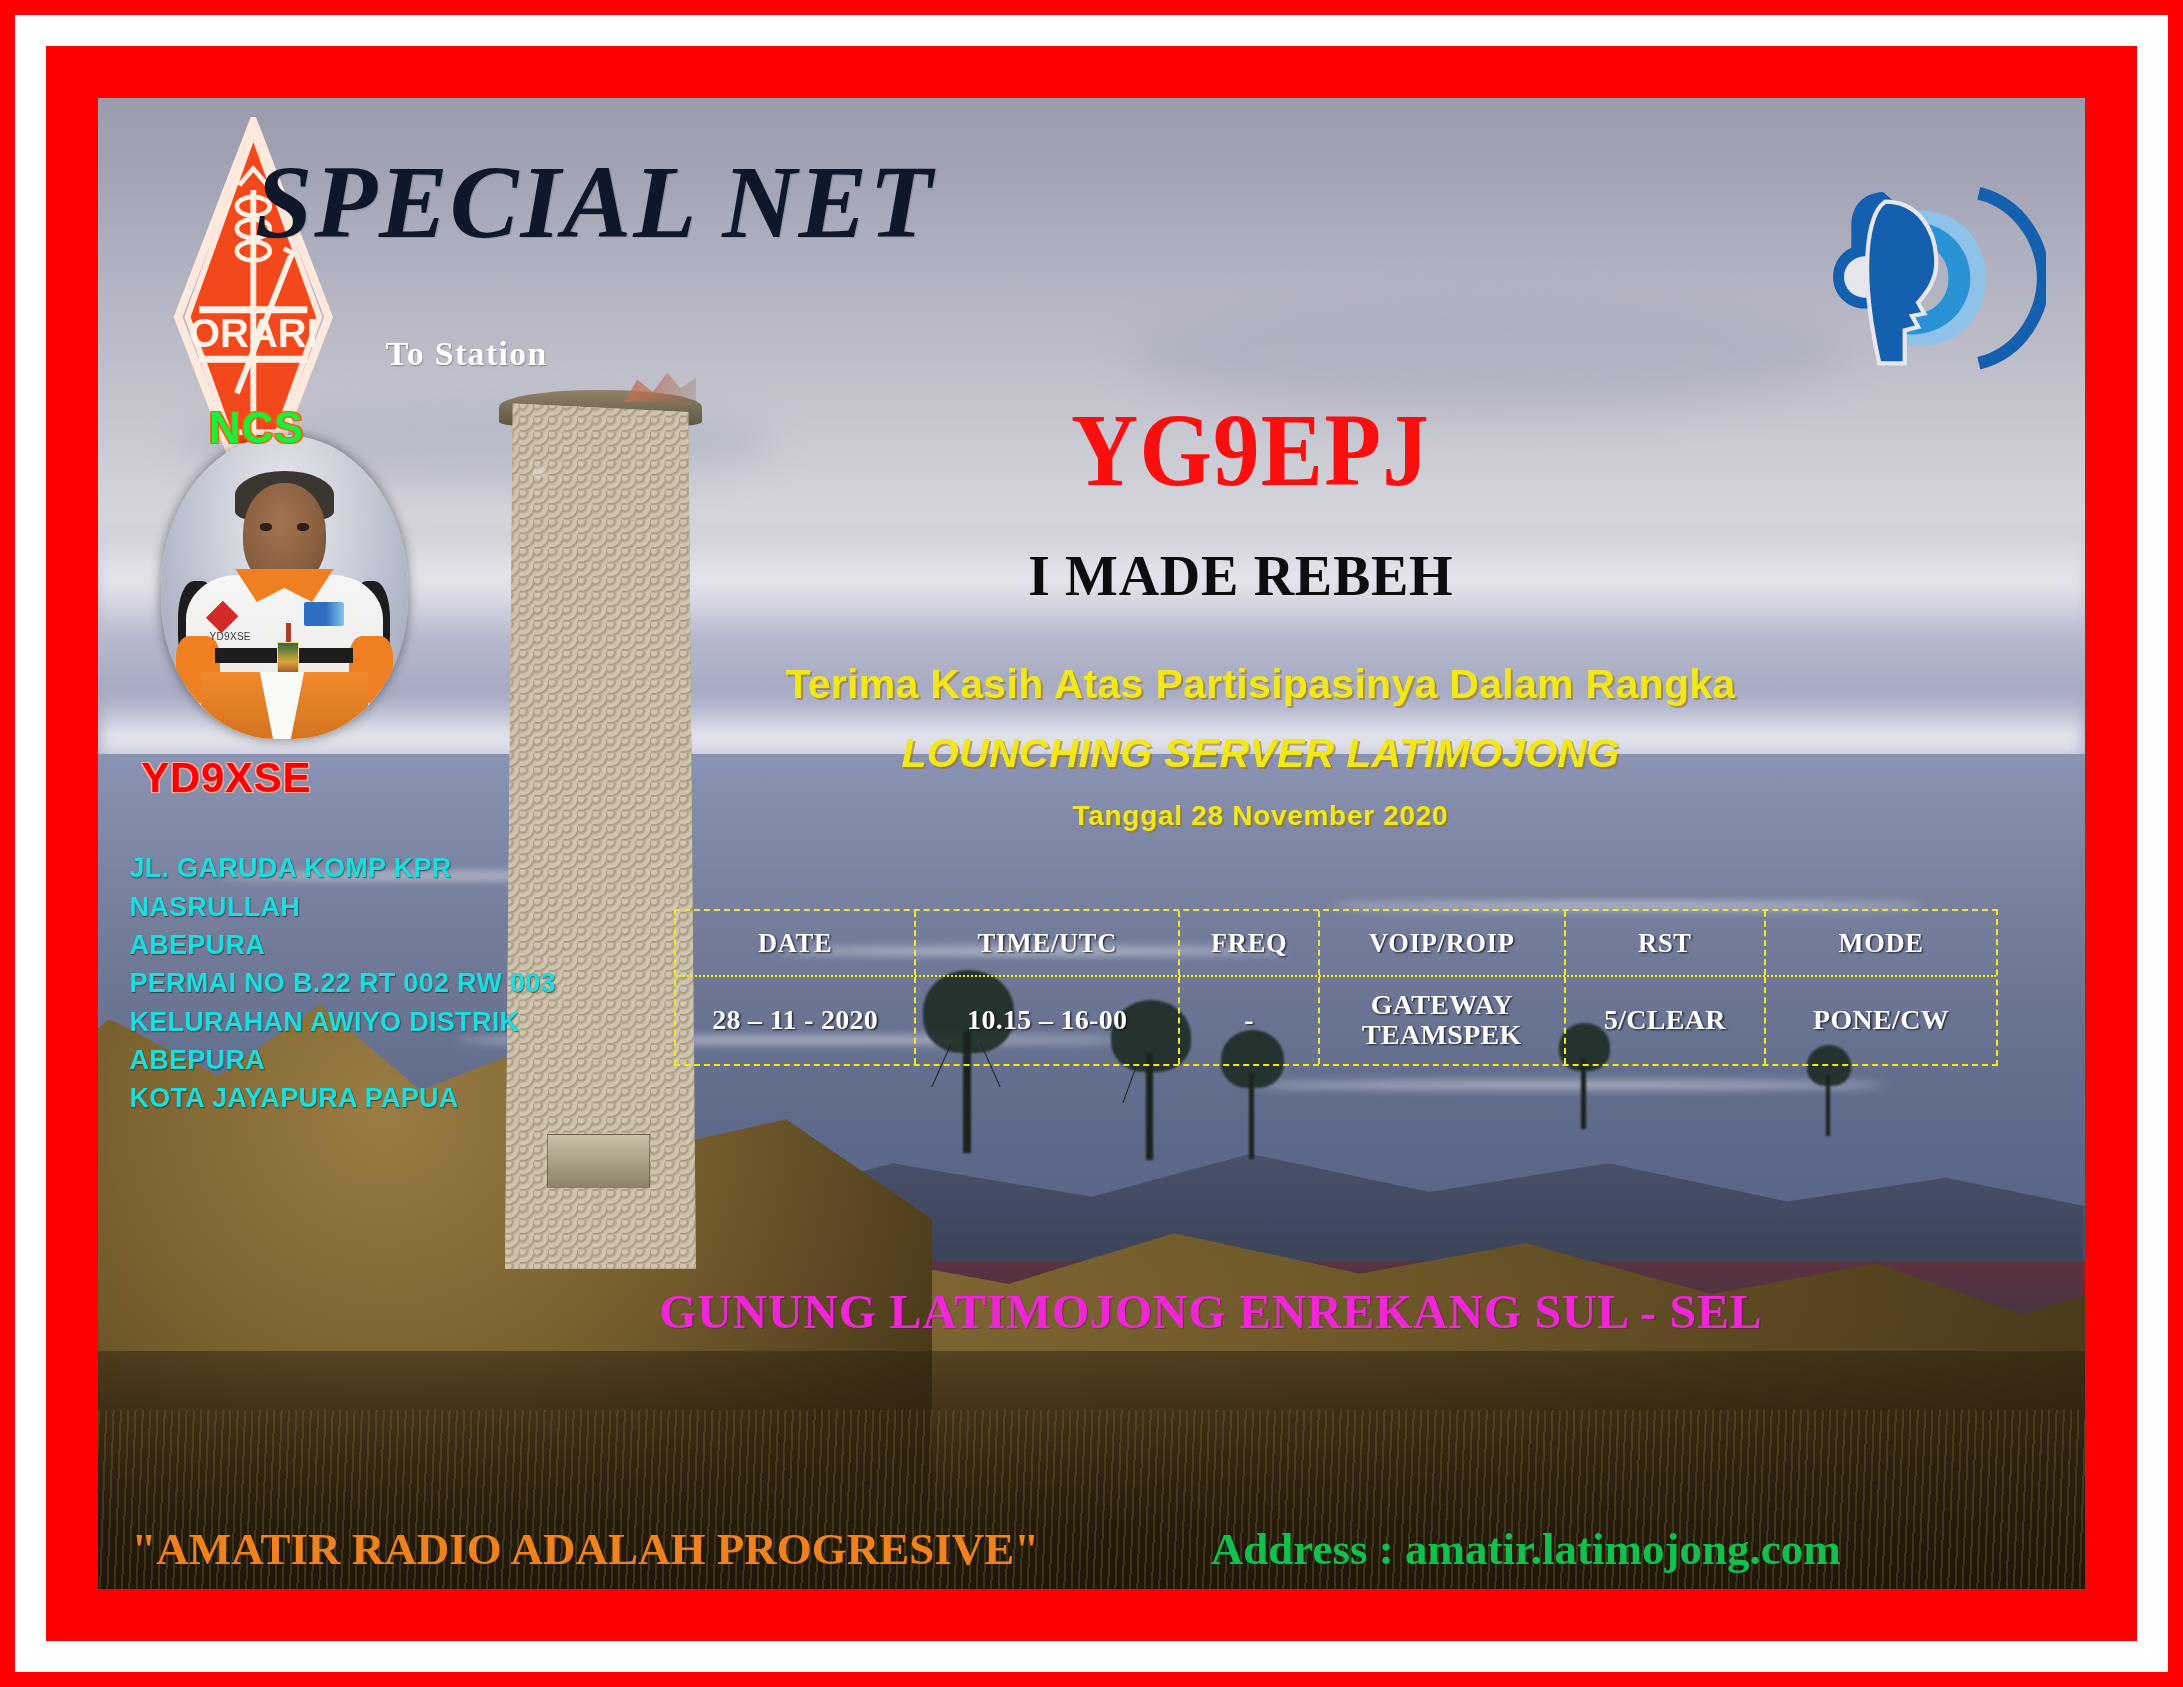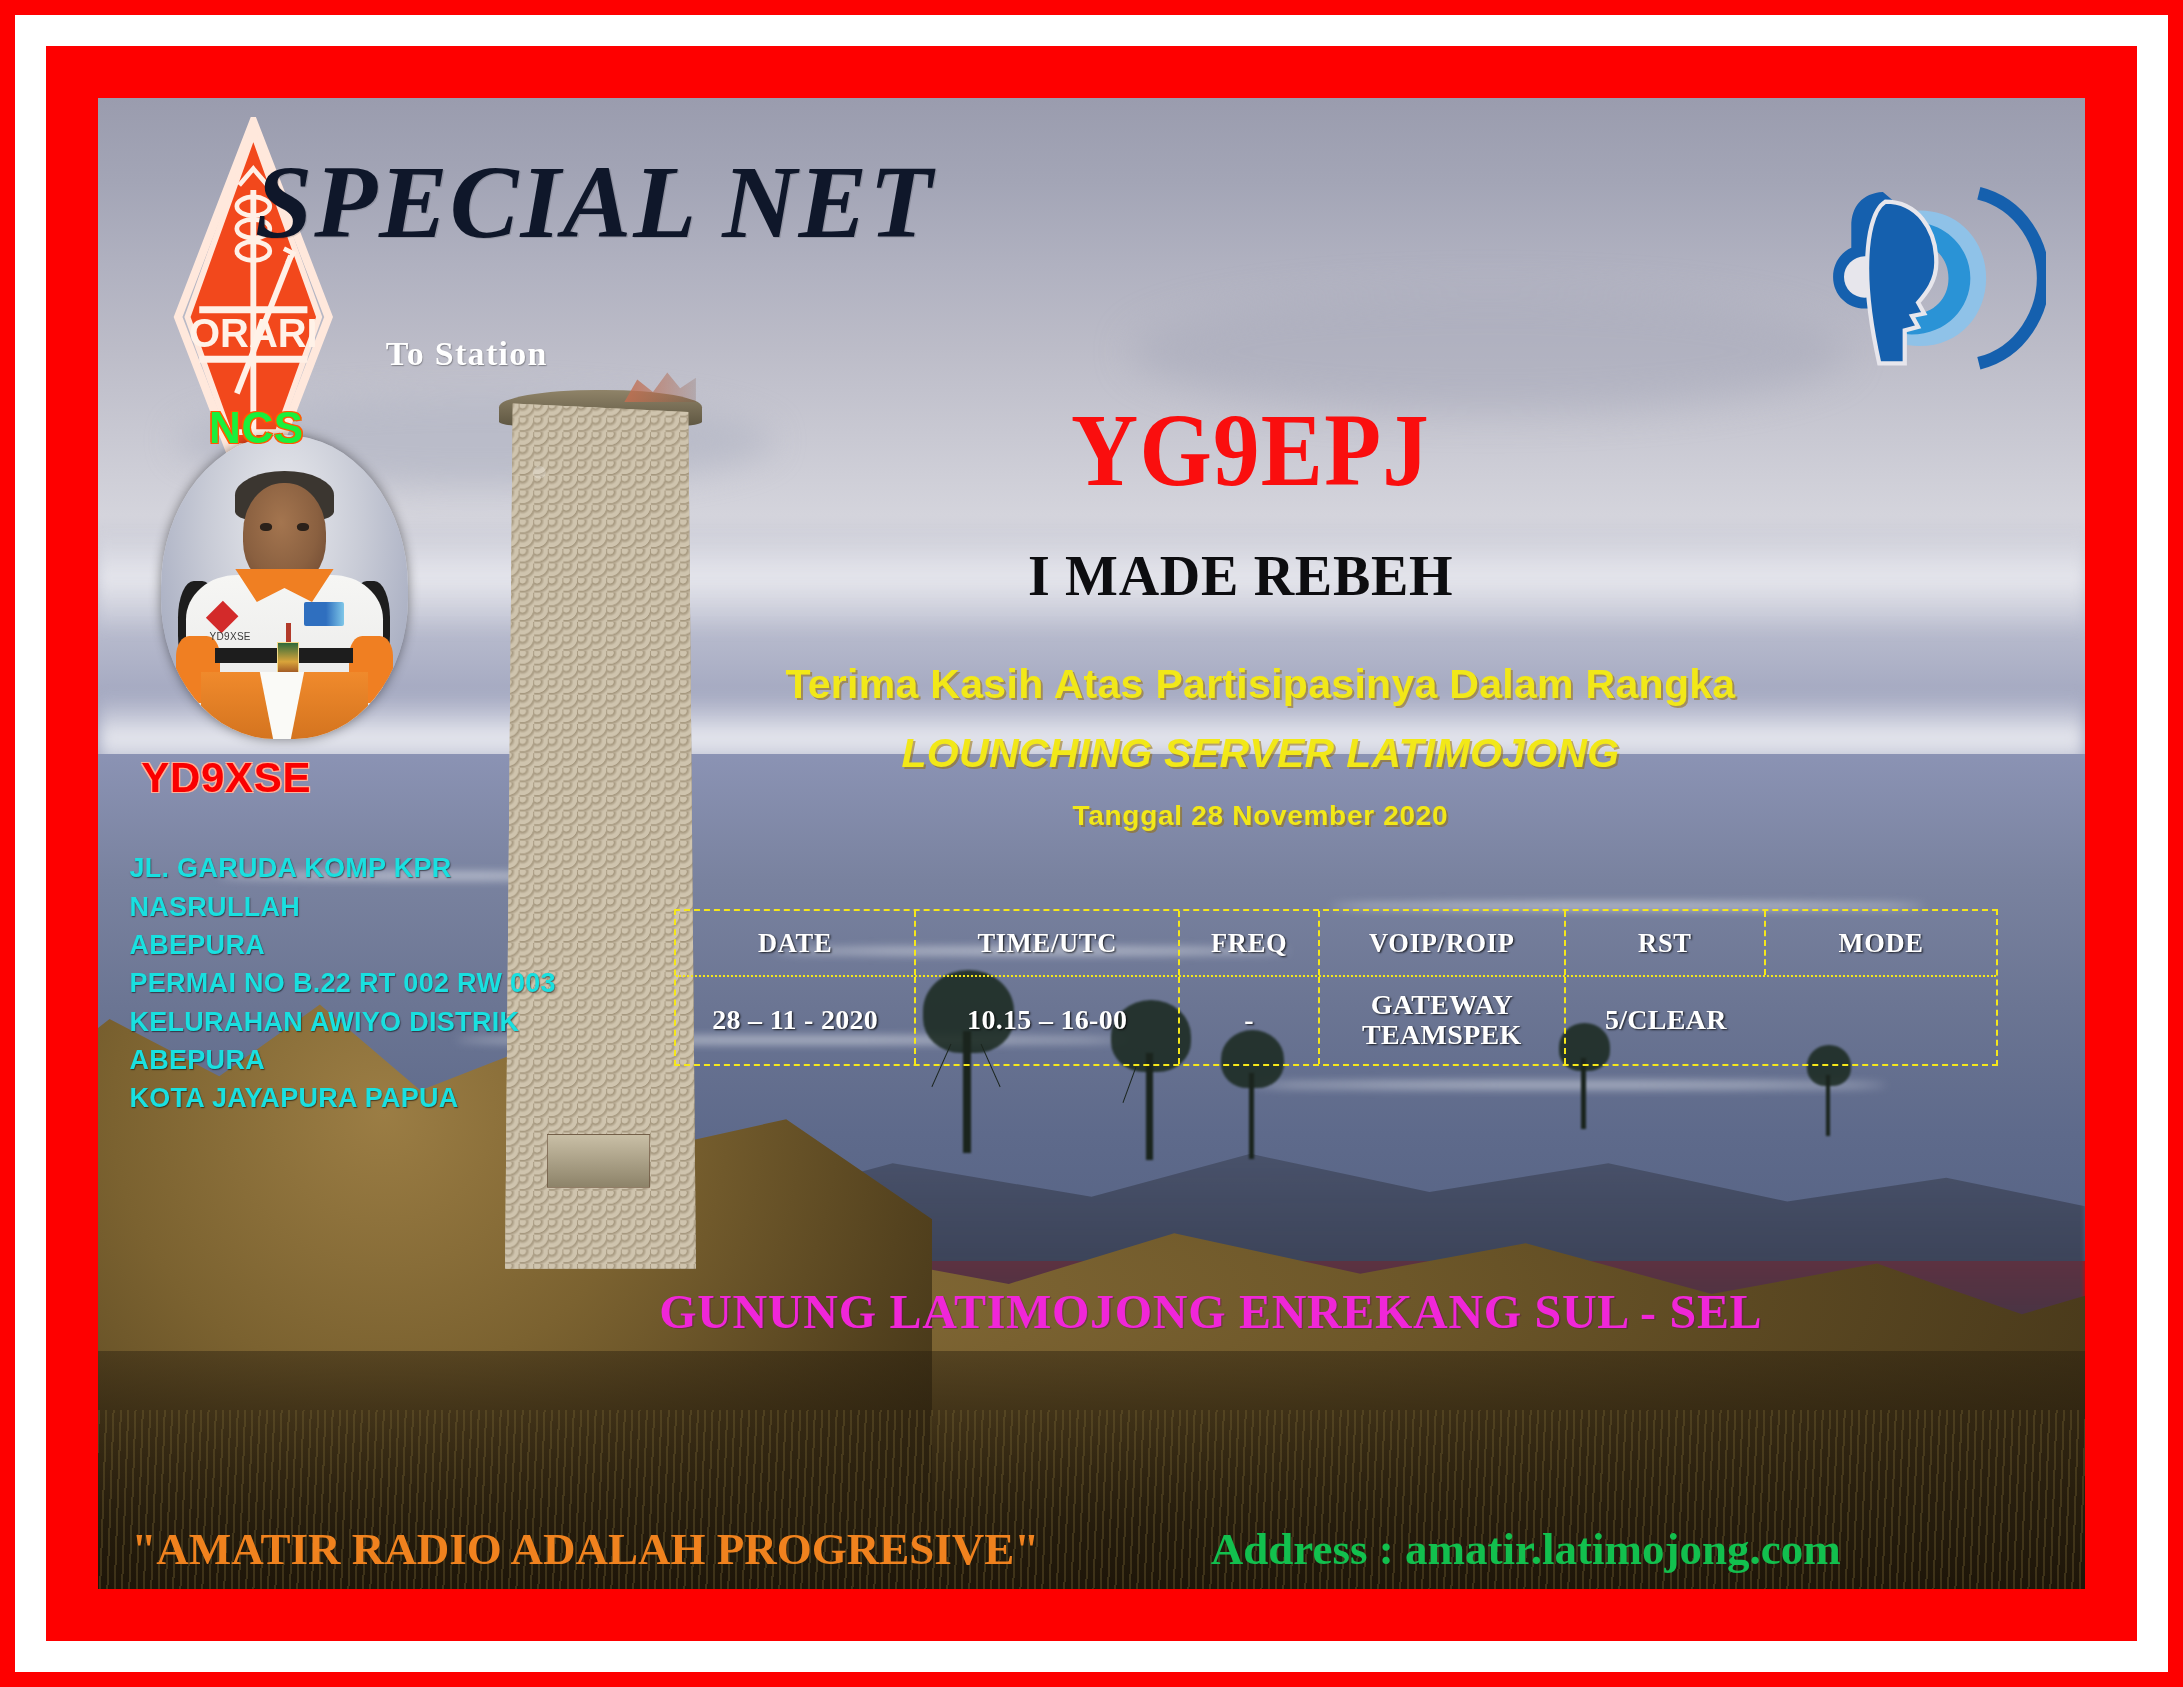--- a/index.html
+++ b/index.html
@@ -514,20 +514,21 @@
          <div class="tcell c-voip">VOIP/ROIP</div>
          <div class="tcell c-rst">RST</div>
          <div class="tcell c-mode">MODE</div>
        </div>
        <div class="trow body">
          <div class="tcell c-date">28 – 11 - 2020</div>
          <div class="tcell c-time">10.15 – 16-00</div>
          <div class="tcell c-freq">-</div>
          <div class="tcell c-voip">GATEWAY TEAMSPEK</div>
          <div class="tcell c-rst">5/CLEAR</div>
+         <div class="tcell c-mode">PONE/CW</div>
        </div>
      </div>
 
      <div class="t-location">GUNUNG LATIMOJONG ENREKANG SUL - SEL</div>
 
      <div class="t-slogan">"AMATIR  RADIO ADALAH PROGRESIVE"</div>
      <div class="t-website">Address  : amatir.latimojong.com</div>
 
    </div>
   </div>

